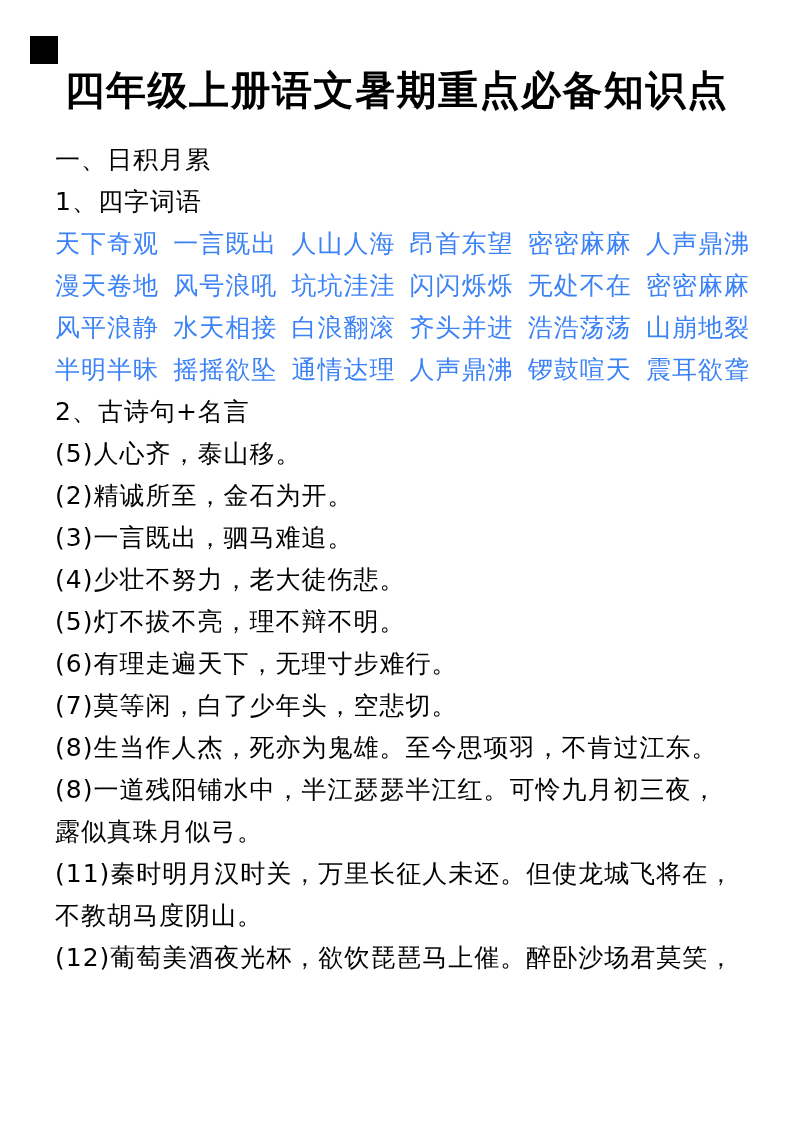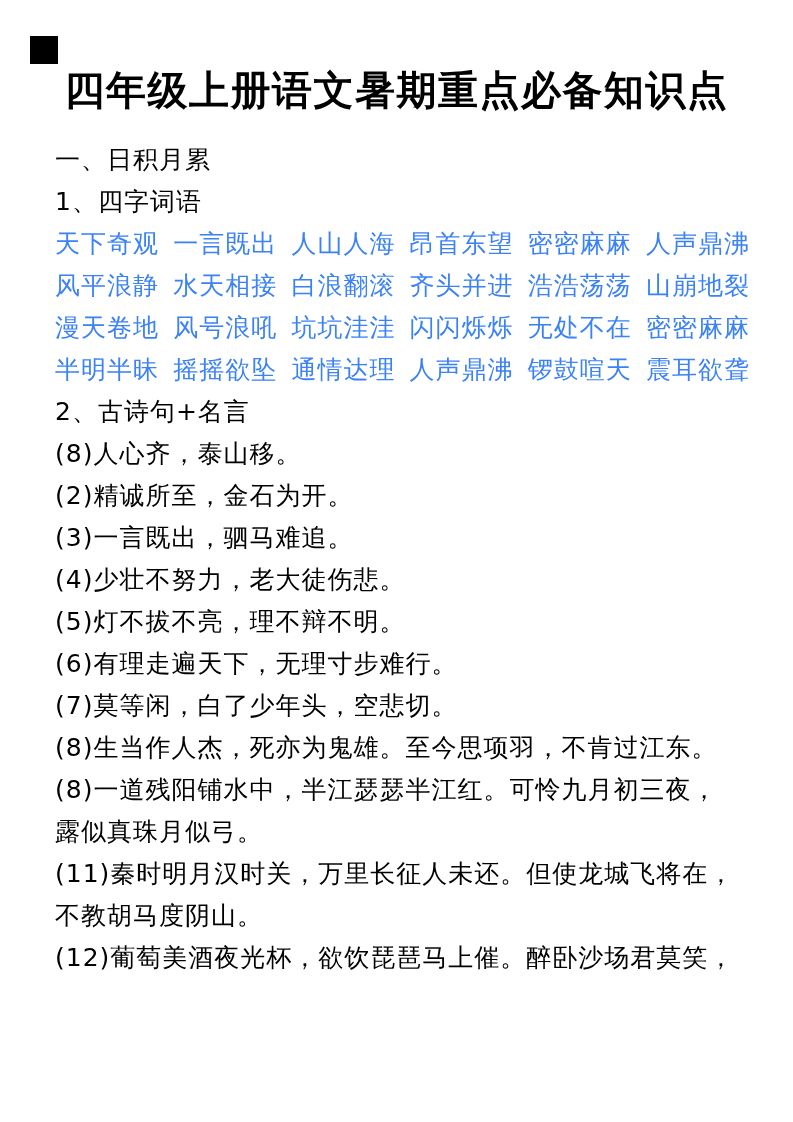--- a/index.html
+++ b/index.html
@@ -77,49 +77,49 @@
     <div>
         <div class="word-row">
           <span class="word">天下奇观</span>
           <span class="word">一言既出</span>
           <span class="word">人山人海</span>
           <span class="word">昂首东望</span>
           <span class="word">密密麻麻</span>
           <span class="word">人声鼎沸</span>
         </div>
         <div class="word-row">
+          <span class="word">漫天卷地</span>
+          <span class="word">风号浪吼</span>
+          <span class="word">坑坑洼洼</span>
+          <span class="word">闪闪烁烁</span>
+          <span class="word">无处不在</span>
+          <span class="word">密密麻麻</span>
+        </div>
+        <div class="word-row">
           <span class="word">风平浪静</span>
           <span class="word">水天相接</span>
           <span class="word">白浪翻滚</span>
           <span class="word">齐头并进</span>
           <span class="word">浩浩荡荡</span>
           <span class="word">山崩地裂</span>
-        </div>
-        <div class="word-row">
-          <span class="word">漫天卷地</span>
-          <span class="word">风号浪吼</span>
-          <span class="word">坑坑洼洼</span>
-          <span class="word">闪闪烁烁</span>
-          <span class="word">无处不在</span>
-          <span class="word">密密麻麻</span>
         </div>
         <div class="word-row">
           <span class="word">半明半昧</span>
           <span class="word">摇摇欲坠</span>
           <span class="word">通情达理</span>
           <span class="word">人声鼎沸</span>
           <span class="word">锣鼓喧天</span>
           <span class="word">震耳欲聋</span>
         </div>
       </div>
 
     <div class="text-line">2、古诗句+名言</div>
 
     <div>
-        <div class="text-line">(8)人心齐，泰山移。</div>
+        <div class="text-line">(5)人心齐，泰山移。</div>
         <div class="text-line">(2)精诚所至，金石为开。</div>
         <div class="text-line">(3)一言既出，驷马难追。</div>
         <div class="text-line">(4)少壮不努力，老大徒伤悲。</div>
         <div class="text-line">(5)灯不拔不亮，理不辩不明。</div>
         <div class="text-line">(6)有理走遍天下，无理寸步难行。</div>
         <div class="text-line">(7)莫等闲，白了少年头，空悲切。</div>
         <div class="text-line">(8)生当作人杰，死亦为鬼雄。至今思项羽，不肯过江东。</div>
         <div class="text-line">(8)一道残阳铺水中，半江瑟瑟半江红。可怜九月初三夜，</div>
         <div class="text-line">露似真珠月似弓。</div>
         <div class="text-line">(11)秦时明月汉时关，万里长征人未还。但使龙城飞将在，</div>

